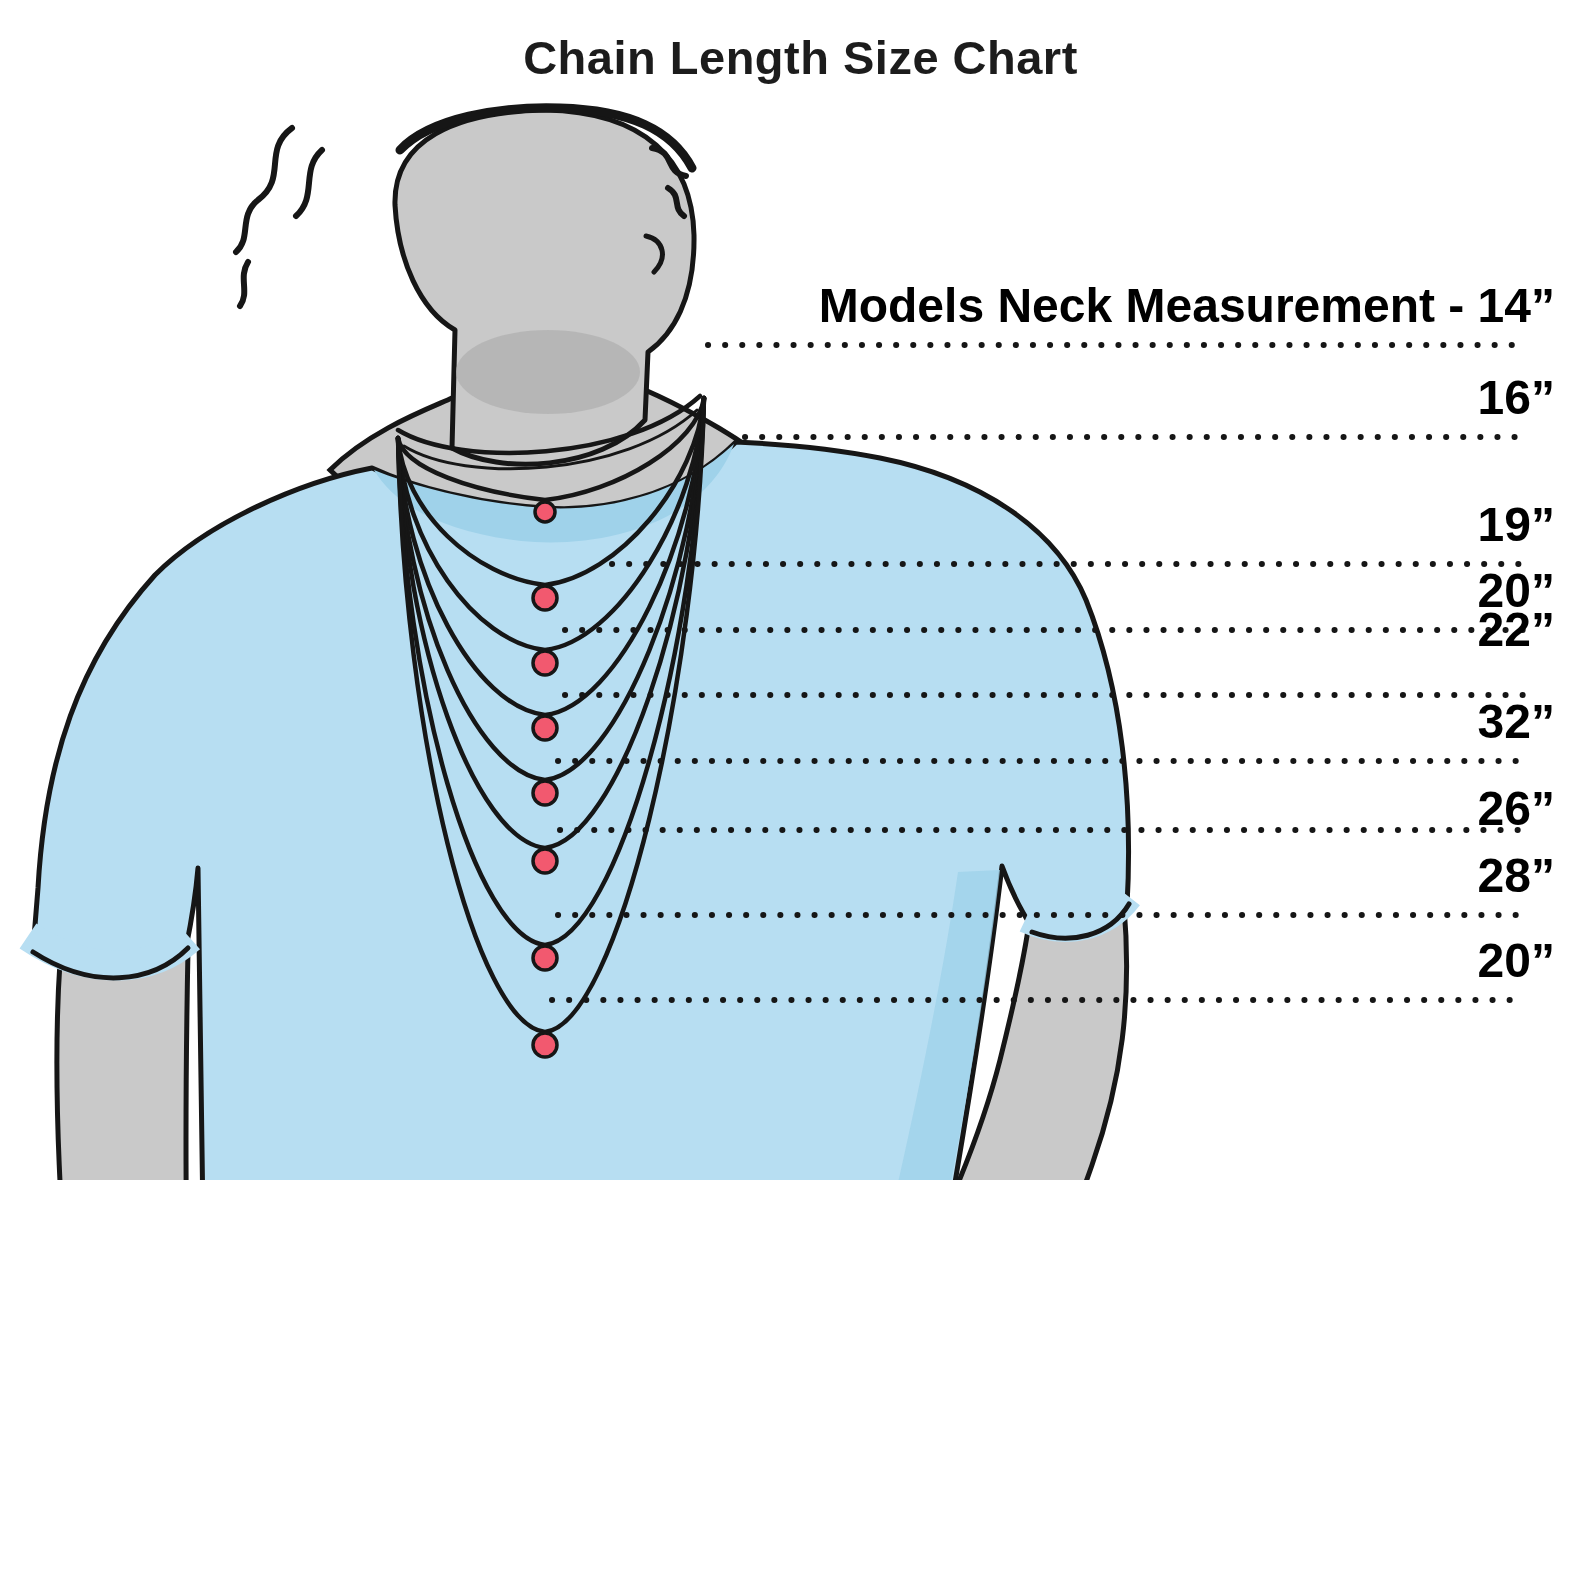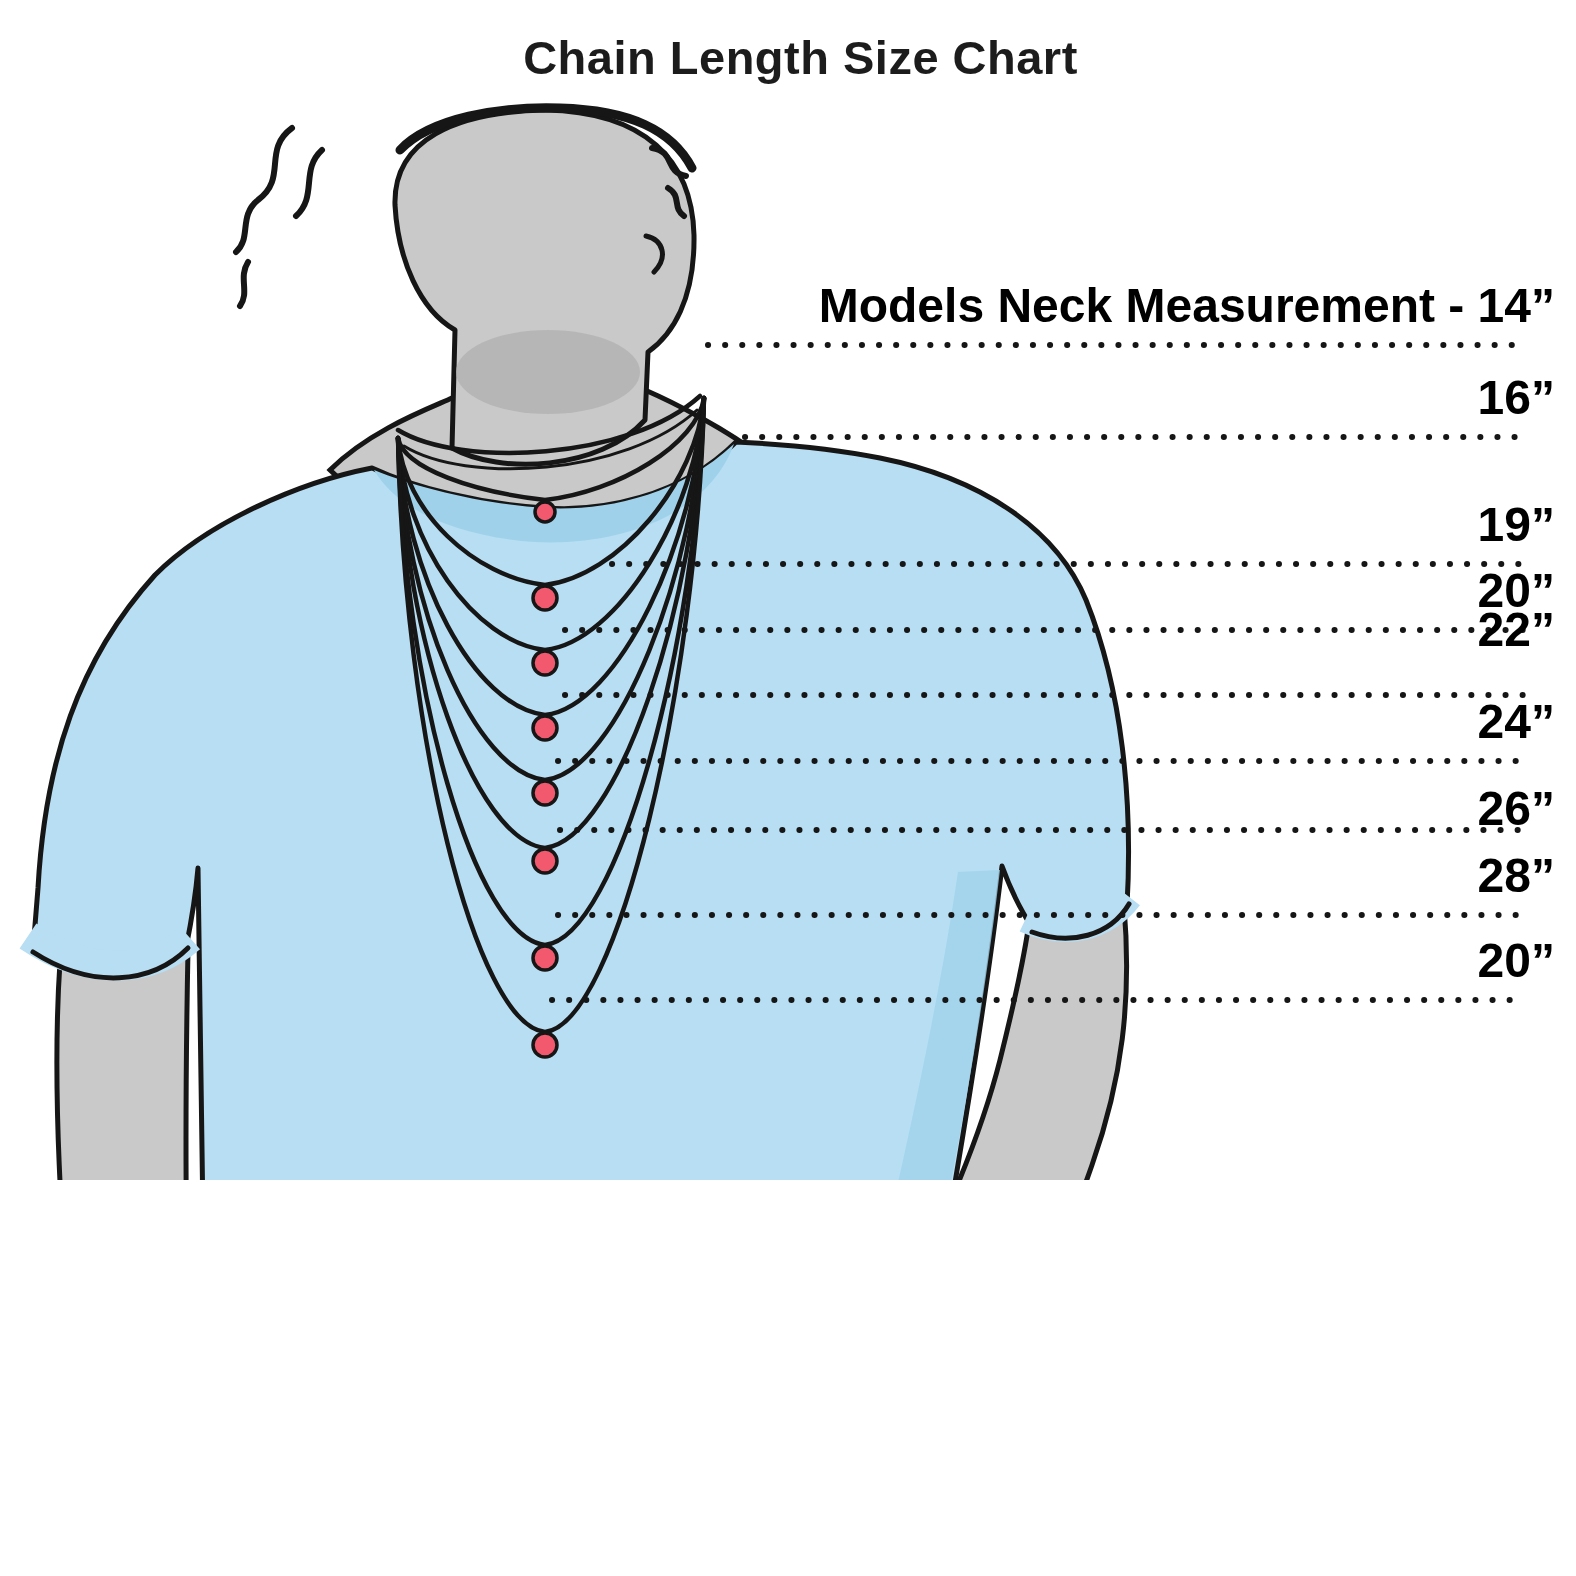--- a/index.html
+++ b/index.html
@@ -148,18 +148,18 @@
       <line x1="558" y1="915" x2="1524" y2="915"></line>
       <line x1="552" y1="1000" x2="1524" y2="1000"></line>
     </g>
   </svg>
 
   <div class="mlabel" style="top:280px">Models Neck Measurement - 14”</div>
   <div class="mlabel" style="top:372px">16”</div>
   <div class="mlabel" style="top:499px">19”</div>
   <div class="mlabel" style="top:565px">20”</div>
   <div class="mlabel" style="top:604px">22”</div>
-  <div class="mlabel" style="top:696px">24”</div>
+  <div class="mlabel" style="top:696px">32”</div>
   <div class="mlabel" style="top:783px">26”</div>
   <div class="mlabel" style="top:850px">28”</div>
   <div class="mlabel" style="top:935px">20”</div>
 
 </div>
 
 </body></html>

